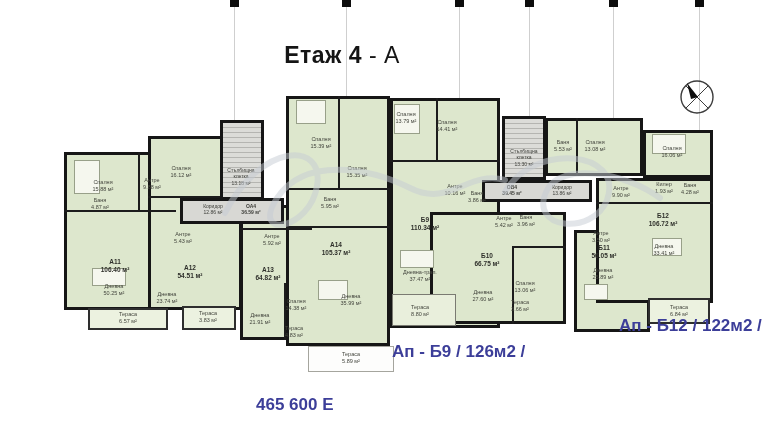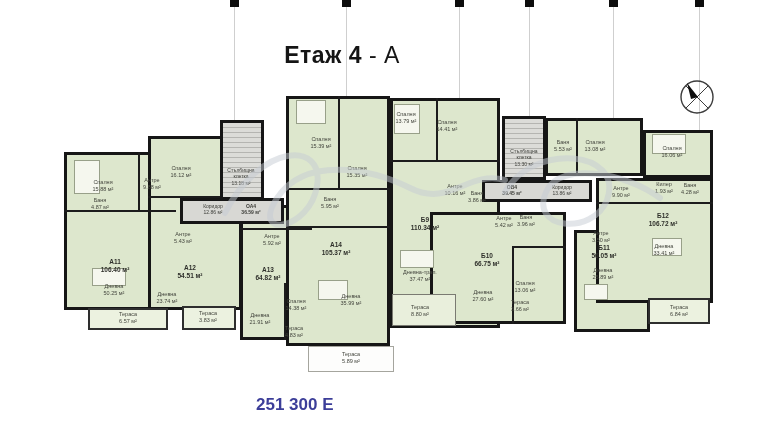--- a/index.html
+++ b/index.html
@@ -227,15 +227,17 @@
     <line x1="12" y1="12" x2="34" y2="34" stroke="#3c3c3c" stroke-width="1"></line>
     <line x1="34" y1="12" x2="12" y2="34" stroke="#3c3c3c" stroke-width="1"></line>
     <path d="M13 9 L24 23 L17 25 Z" fill="#0e0e0e"></path>
   </svg>
 
   <svg id="wm" viewBox="0 0 470 130">
     <path d="M20 85 C 55 15, 120 12, 112 58 C 105 102, 45 112, 72 70 C 100 28, 165 40, 205 60 C 245 80, 262 42, 300 52" fill="none" stroke="#c6ccd4" stroke-width="6" stroke-linecap="round"></path>
     <path d="M300 64 C 328 14, 420 22, 402 72 C 388 108, 322 102, 342 62 C 356 34, 420 44, 455 70" fill="none" stroke="#c6ccd4" stroke-width="6" stroke-linecap="round"></path>
   </svg>
 
-  <div class="cap" style="left:256px;top:395px">251 300 Е</div>
+  <div class="cap" style="left:392px;top:342px">Ап - Б9 / 126м2 /</div>
+  <div class="cap" style="left:619px;top:316px">Ап - Б12 / 122м2 /</div>
+  <div class="cap" style="left:256px;top:395px">465 600 Е</div>
 
 </div>
 
 </body></html>

